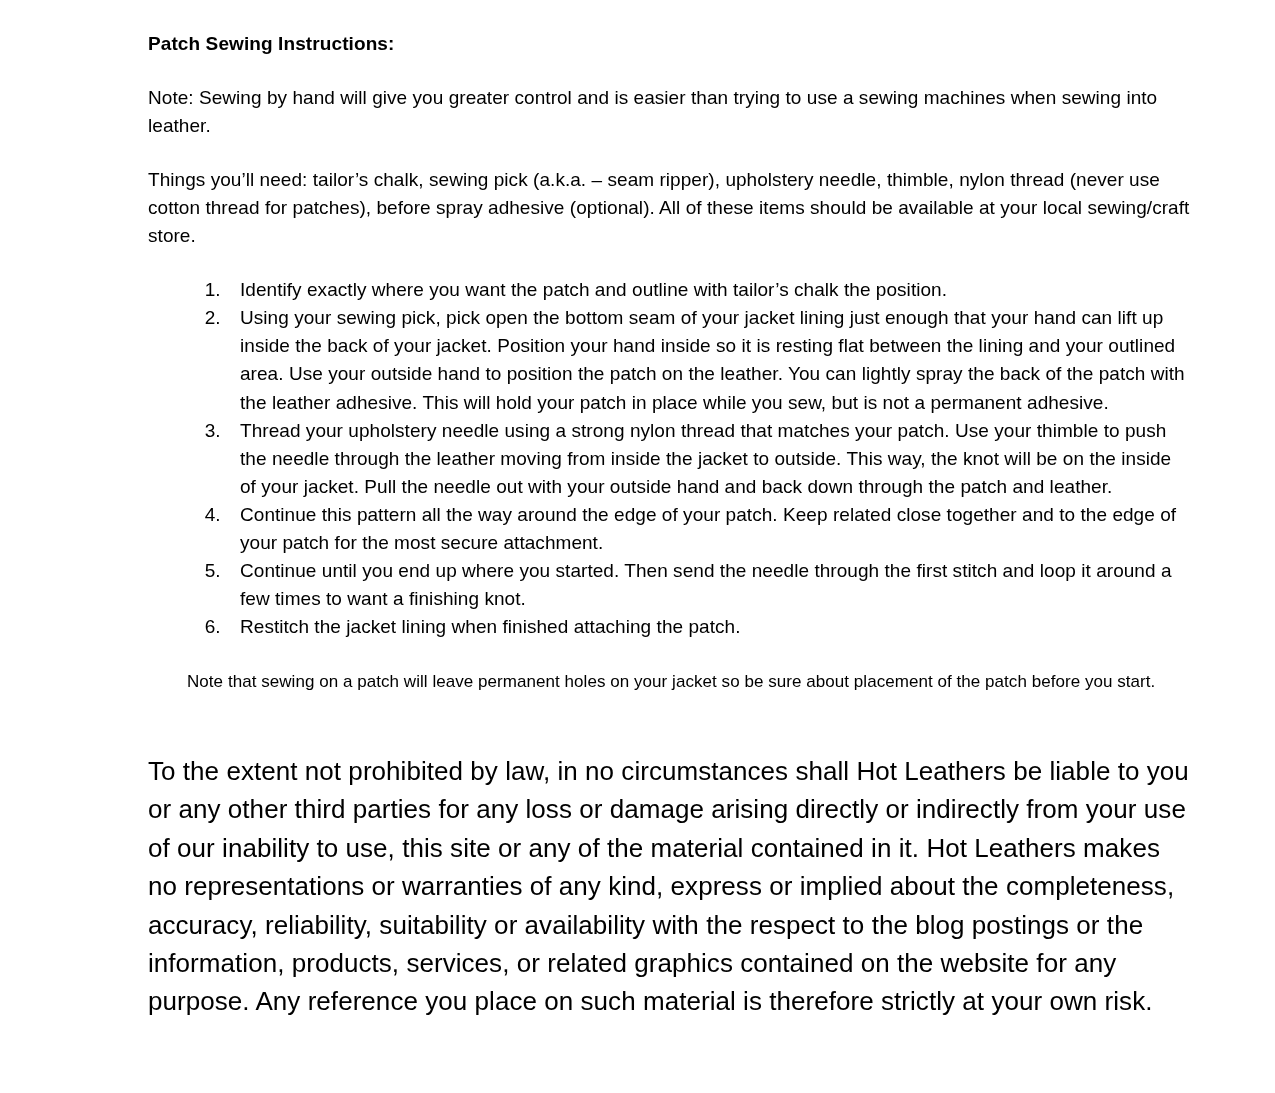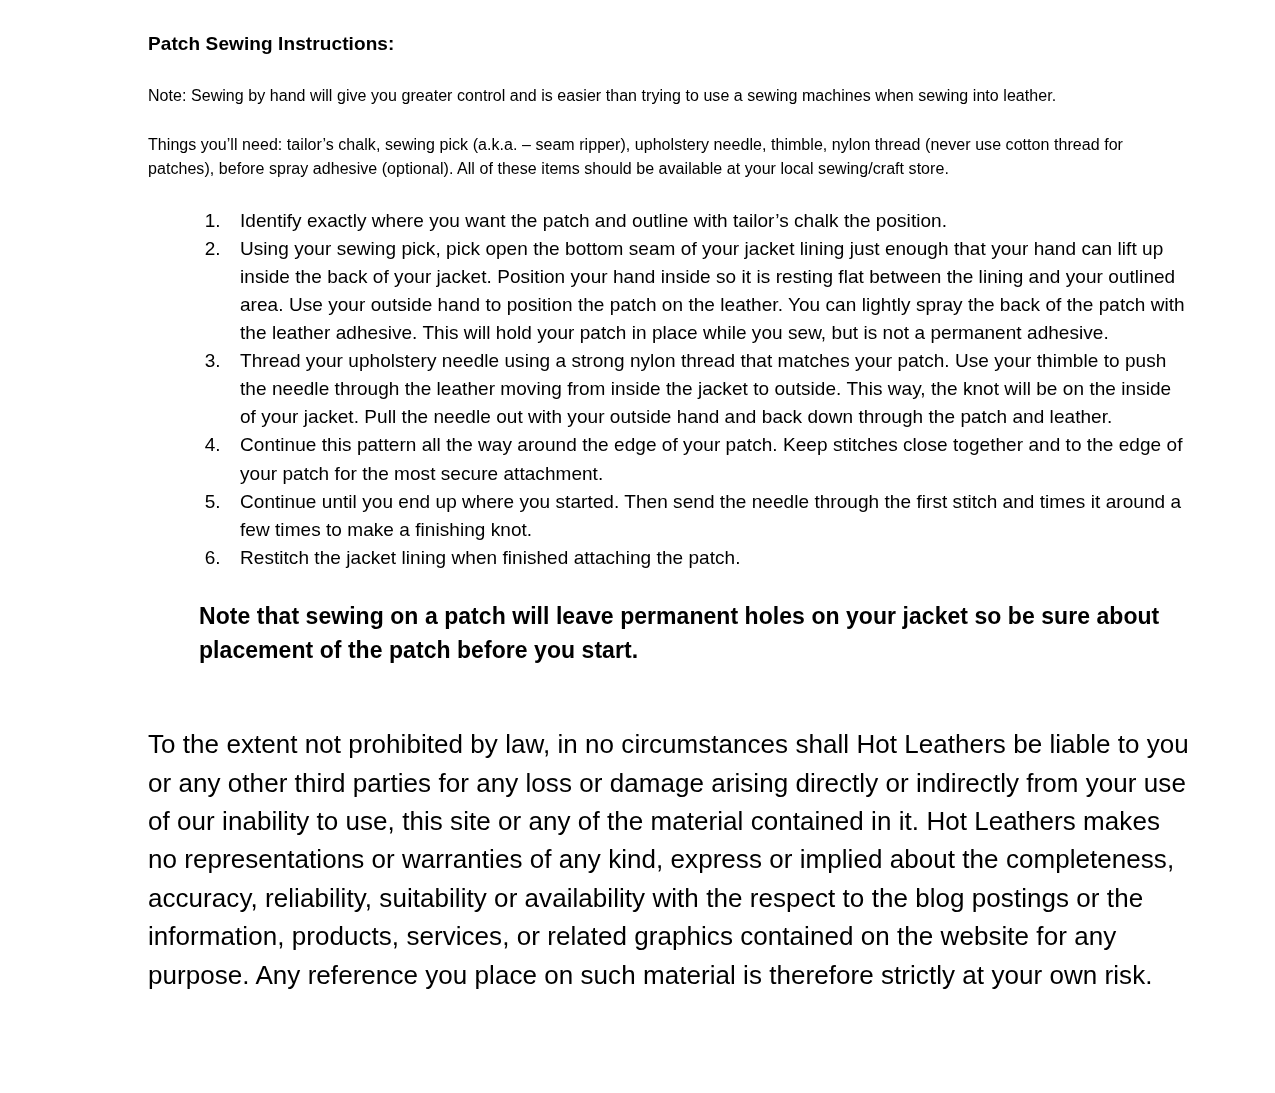--- a/index.html
+++ b/index.html
@@ -22,21 +22,21 @@
     padding: 30px 84px 0 148px;
   }
   .doc-title {
     font-size: 19px;
     font-weight: bold;
     line-height: 1.45;
     margin: 0 0 26px 0;
     letter-spacing: 0.1px;
   }
   p.body-para {
-    font-size: 16px;
+    font-size: 19px;
     line-height: 1.48;
     margin: 0 0 26px 0;
     letter-spacing: 0.05px;
   }
   ol.steps {
     margin: 16px 0 0 0;
     padding-left: 78px;
     font-size: 19px;
     line-height: 1.48;
     list-style-position: outside;
@@ -44,25 +44,24 @@
   ol.steps li {
     margin-bottom: 0;
     padding-left: 14px;
     letter-spacing: 0.05px;
   }
   .notes {
     margin-top: 27px;
     padding-left: 39px;
   }
   .notes p {
-    font-size: 23px;
+    font-size: 17px;
     line-height: 1.48;
-    margin: 12px;
+    margin: 0;
     letter-spacing: 0.05px;
-    font-weight: bold;
   }
   .disclaimer {
     margin-top: 58px;
     font-size: 26px;
     line-height: 1.48;
     letter-spacing: 0.05px;
   }
 </style>
 </head>
 <body>
@@ -72,22 +71,22 @@
   <h1 class="doc-title">Patch Sewing Instructions:</h1>
 
   <p class="body-para">Note: Sewing by hand will give you greater control and is easier than trying to use a sewing machines when sewing into leather.</p>
 
   <p class="body-para">Things you’ll need: tailor’s chalk, sewing pick (a.k.a. – seam ripper), upholstery needle, thimble, nylon thread (never use cotton thread for patches), before spray adhesive (optional). All of these items should be available at your local sewing/craft store.</p>
 
   <ol class="steps">
     <li>Identify exactly where you want the patch and outline with tailor’s chalk the position.</li>
     <li>Using your sewing pick, pick open the bottom seam of your jacket lining just enough that your hand can lift up inside the back of your jacket. Position your hand inside so it is resting flat between the lining and your outlined area. Use your outside hand to position the patch on the leather. You can lightly spray the back of the patch with the leather adhesive. This will hold your patch in place while you sew, but is not a permanent adhesive.</li>
     <li>Thread your upholstery needle using a strong nylon thread that matches your patch. Use your thimble to push the needle through the leather moving from inside the jacket to outside. This way, the knot will be on the inside of your jacket. Pull the needle out with your outside hand and back down through the patch and leather.</li>
-    <li>Continue this pattern all the way around  the edge of your patch. Keep stitches close together and to the edge of your patch for the most secure attachment.</li>
-    <li>Continue until you end up where you started. Then send the needle through the first stitch and times it around a few times to make a finishing knot.</li>
+    <li>Continue this pattern all the way around  the edge of your patch. Keep related close together and to the edge of your patch for the most secure attachment.</li>
+    <li>Continue until you end up where you started. Then send the needle through the first stitch and loop it around a few times to want a finishing knot.</li>
     <li>Restitch the jacket lining when finished attaching the patch.</li>
   </ol>
 
   <div class="notes">
     <p>Note that sewing on a patch will leave permanent holes on your jacket so be sure about placement of the patch before you start.</p>
   </div>
 
   <p class="disclaimer">To the extent not prohibited by law, in no circumstances shall Hot Leathers be liable to you or any other third parties for any loss or damage arising directly or indirectly from your use of our inability to use, this site or any of the material contained in it. Hot Leathers makes no representations or warranties of any kind, express or implied about the completeness, accuracy, reliability, suitability or availability with the respect to the blog postings or the information, products, services, or related graphics contained on the website for any purpose. Any reference you place on such material is therefore strictly at your own risk.</p>
 
 </div>

